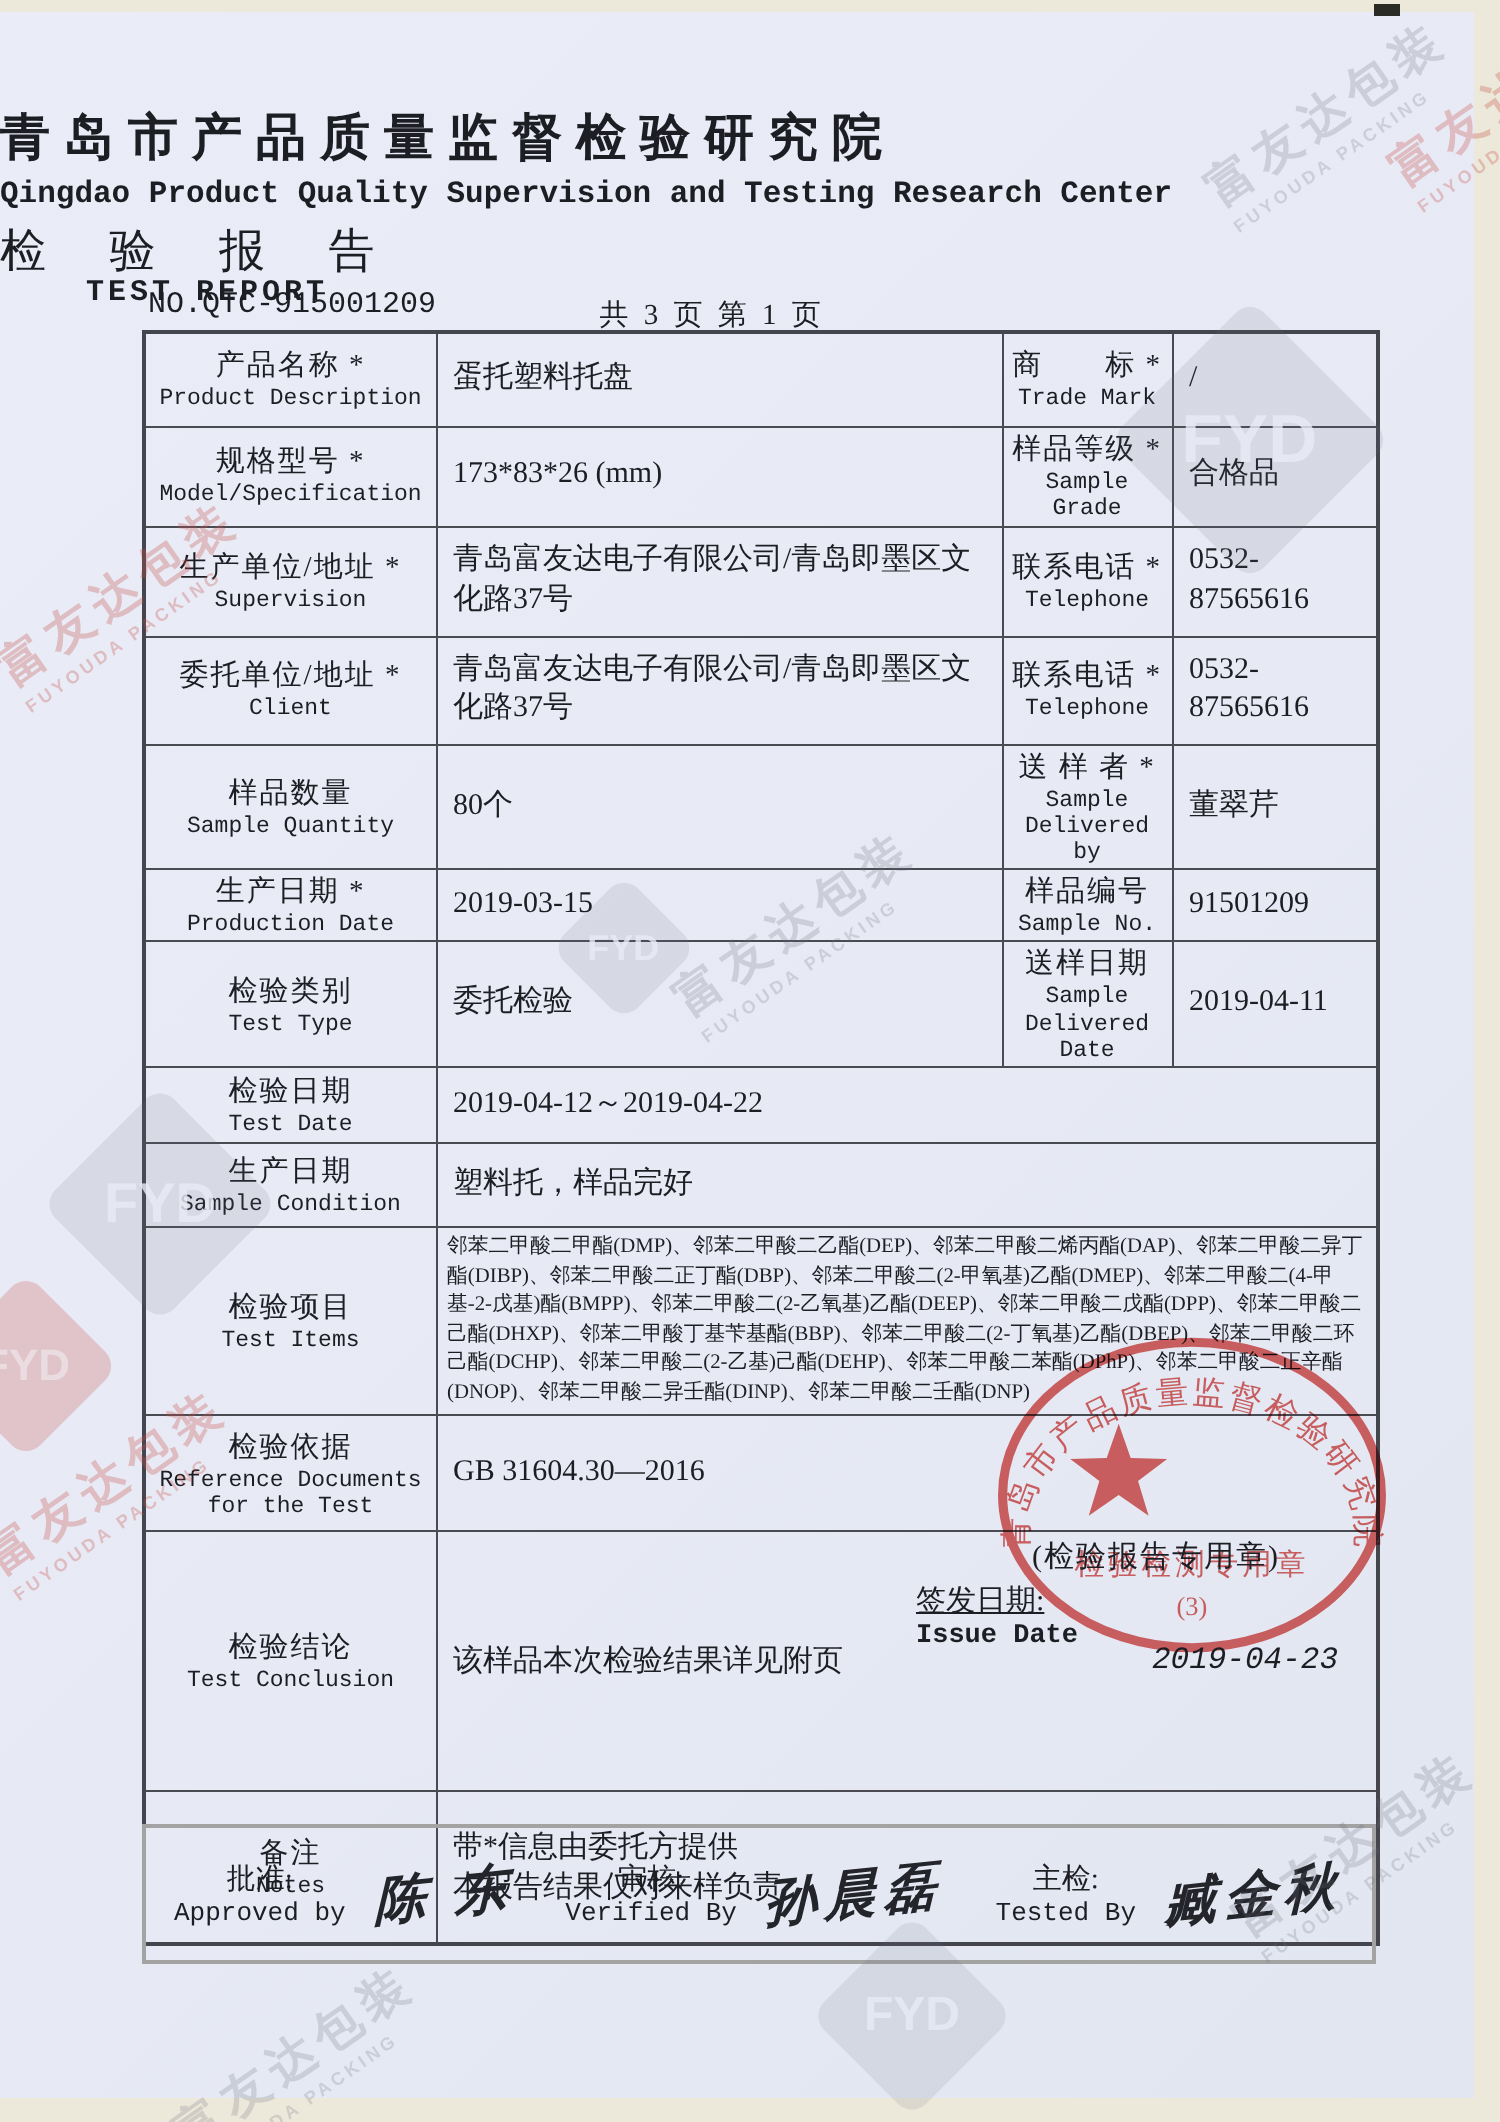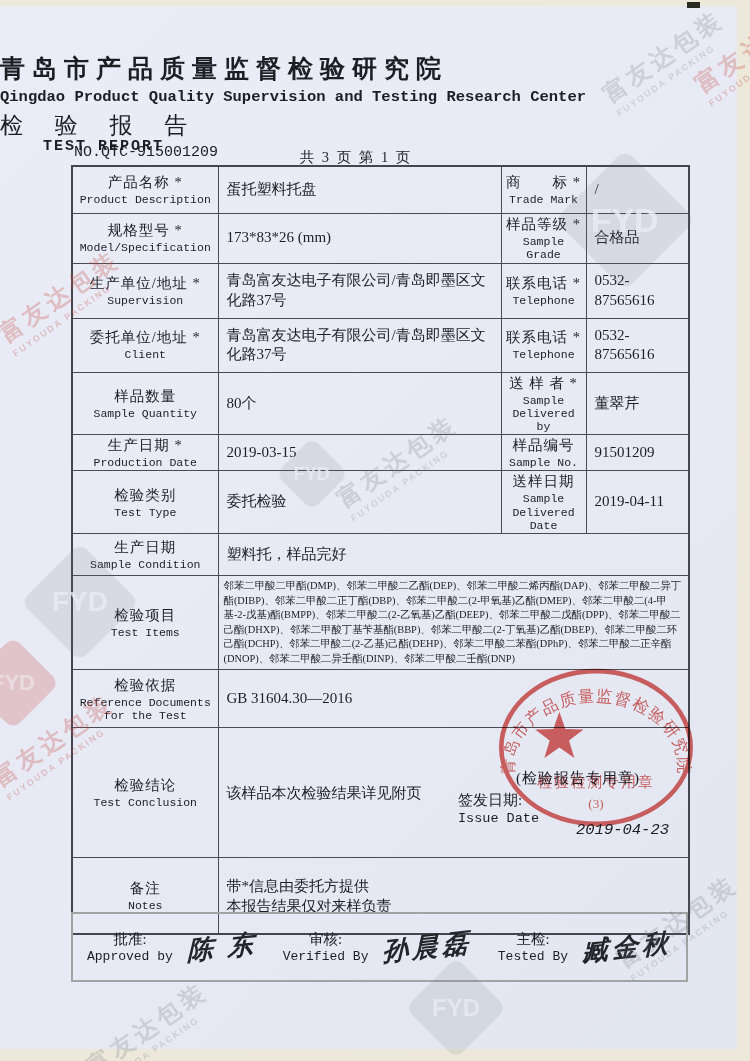--- a/index.html
+++ b/index.html
@@ -41,23 +41,23 @@
   .sig-lbls .le{font-size:13px;font-family:"Liberation Mono",monospace;}
   .sig{font-size:26px;font-style:italic;font-weight:600;color:#24242b;margin-left:14px;
        transform:rotate(-6deg) skewX(-6deg);letter-spacing:4px;white-space:nowrap;}
 
   
   .stamp{position:absolute;left:494px;top:664px;width:204px;height:168px;opacity:.85;
          mix-blend-mode:multiply;z-index:6;}
   .issue-block{position:absolute;left:458px;top:769px;width:242px;z-index:7;}
   .ib-l1{font-size:15px;letter-spacing:1px;padding-left:58px;white-space:nowrap;}
   .ib-l2{font-size:13.2px;font-family:"Liberation Mono",monospace;font-weight:bold;margin-top:3px;white-space:nowrap;}
-  .ib-l3{font-size:15px;margin-top:3px;}
+  .ib-l3{font-size:15px;margin-top:3px;text-decoration:underline;}
   .ib-date{position:absolute;left:118px;top:52px;font-size:15.5px;font-family:"Liberation Mono",monospace;font-style:italic;}
-  .ib-l4{font-size:13.5px;font-family:"Liberation Mono",monospace;font-weight:normal;margin-top:1px;}
+  .ib-l4{font-size:13.5px;font-family:"Liberation Mono",monospace;font-weight:bold;margin-top:1px;}
 
   
   .wm{position:absolute;pointer-events:none;transform:rotate(-35deg);white-space:nowrap;z-index:5;}
   .wm .cn{font-size:24px;font-weight:bold;letter-spacing:4px;display:block;}
   .wm .en{font-size:9px;font-weight:bold;letter-spacing:2px;display:block;font-family:"Liberation Sans",sans-serif;}
   .wm.gray{color:rgba(104,110,122,0.22);}
   .wm.red{color:rgba(198,78,74,0.30);}
   .wm-logo{position:absolute;pointer-events:none;transform:rotate(45deg);border-radius:10px;
            display:flex;align-items:center;justify-content:center;z-index:5;}
   .wm-logo span{transform:rotate(-45deg);font-weight:bold;font-family:"Liberation Sans",sans-serif;}
@@ -206,20 +206,27 @@
       <td class="lbl">
         <div class="lc">检验类别</div>
         <div class="le">Test Type</div>
       </td>
       <td class="val"><span>委托检验</span></td>
       <td class="lbl">
         <div class="lc">送样日期</div>
         <div class="le">Sample Delivered Date</div>
       </td>
       <td class="val"><span>2019-04-11</span></td>
+    </tr>
+    <tr class="r8">
+      <td class="lbl">
+        <div class="lc">检验日期</div>
+        <div class="le">Test Date</div>
+      </td>
+      <td class="val" colspan="3"><span>2019-04-12～2019-04-22</span></td>
     </tr>
     <tr class="r9">
       <td class="lbl">
         <div class="lc">生产日期</div>
         <div class="le">Sample Condition</div>
       </td>
       <td class="val" colspan="3"><span>塑料托，样品完好</span></td>
     </tr>
     <tr class="r10">
       <td class="lbl">

